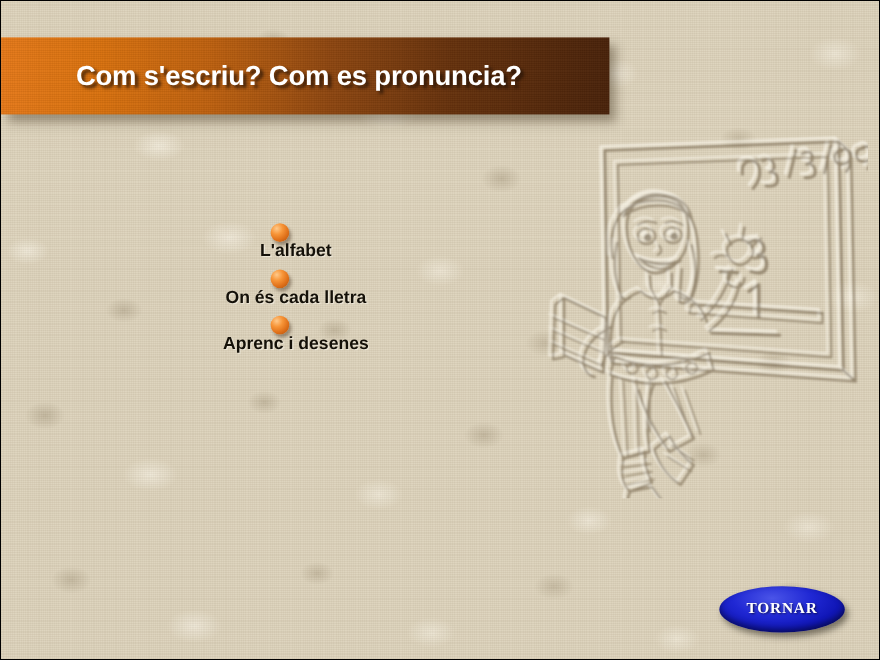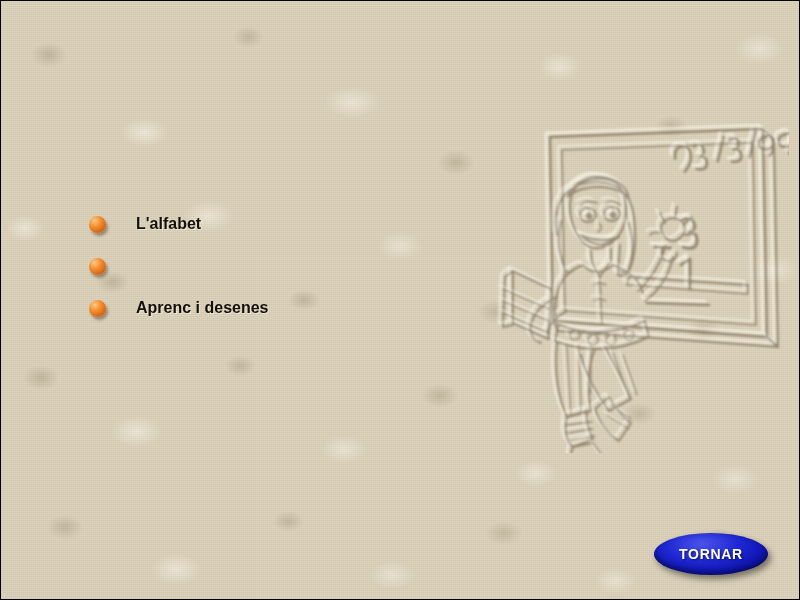--- a/index.html
+++ b/index.html
@@ -113,20 +113,21 @@
     position: absolute;
     left: 88px;
     top: 202px;
     width: 330px;
   }
   .bullet-row {
     position: relative;
     height: 42px;
     display: flex;
     align-items: center;
+    flex-direction: column;
   }
   .bullet-dot {
     width: 17px;
     height: 17px;
     border-radius: 50%;
     flex: 0 0 17px;
     background:
       radial-gradient(circle at 33% 28%, #ffc98a 0%, #f79538 32%, #e0711a 62%, #a84d0c 100%);
     box-shadow: 2px 3px 3px rgba(70,52,30,.45);
   }
@@ -165,30 +166,34 @@
     align-items: center;
     justify-content: center;
     cursor: pointer;
   }
   #tornar-label {
     color: #ffffff;
     font-size: 14px;
     font-weight: bold;
     letter-spacing: .7px;
     text-shadow: 1px 1px 2px rgba(0,0,0,.6);
+    font-family: Liberation Serif, serif;
   }
 </style>
 </head>
 <body>
 
 <div id="slide">
 
   <div id="bg-texture"></div>
   <div id="bg-grain"></div>
 
+  <div id="title-banner">
+    <div id="title-text">Com s'escriu? Com es pronuncia?</div>
+  </div>
 
   <div id="illustration">
     <svg viewBox="0 0 296 330" xmlns="http://www.w3.org/2000/svg">
       <defs>
         <filter id="emboss" x="-25%" y="-25%" width="150%" height="150%">
           <feGaussianBlur in="SourceAlpha" stdDeviation="1.1" result="b"></feGaussianBlur>
           <feOffset in="b" dx="1.6" dy="1.6" result="dk"></feOffset>
           <feFlood flood-color="#6d5d45" flood-opacity="0.85" result="dkc"></feFlood>
           <feComposite in="dkc" in2="dk" operator="in" result="dark"></feComposite>
           <feOffset in="b" dx="-1.6" dy="-1.6" result="lt"></feOffset>
@@ -293,20 +298,21 @@
 
   <div id="bullet-list">
 
     <div class="bullet-row">
       <span class="bullet-dot"></span>
       <span class="bullet-label">L'alfabet</span>
     </div>
 
     <div class="bullet-row">
       <span class="bullet-dot"></span>
+      <span class="bullet-label">On és cada lletra</span>
     </div>
 
 
     <div class="bullet-row">
       <span class="bullet-dot"></span>
       <span class="bullet-label">Aprenc i desenes</span>
     </div>
 
   </div>
 

